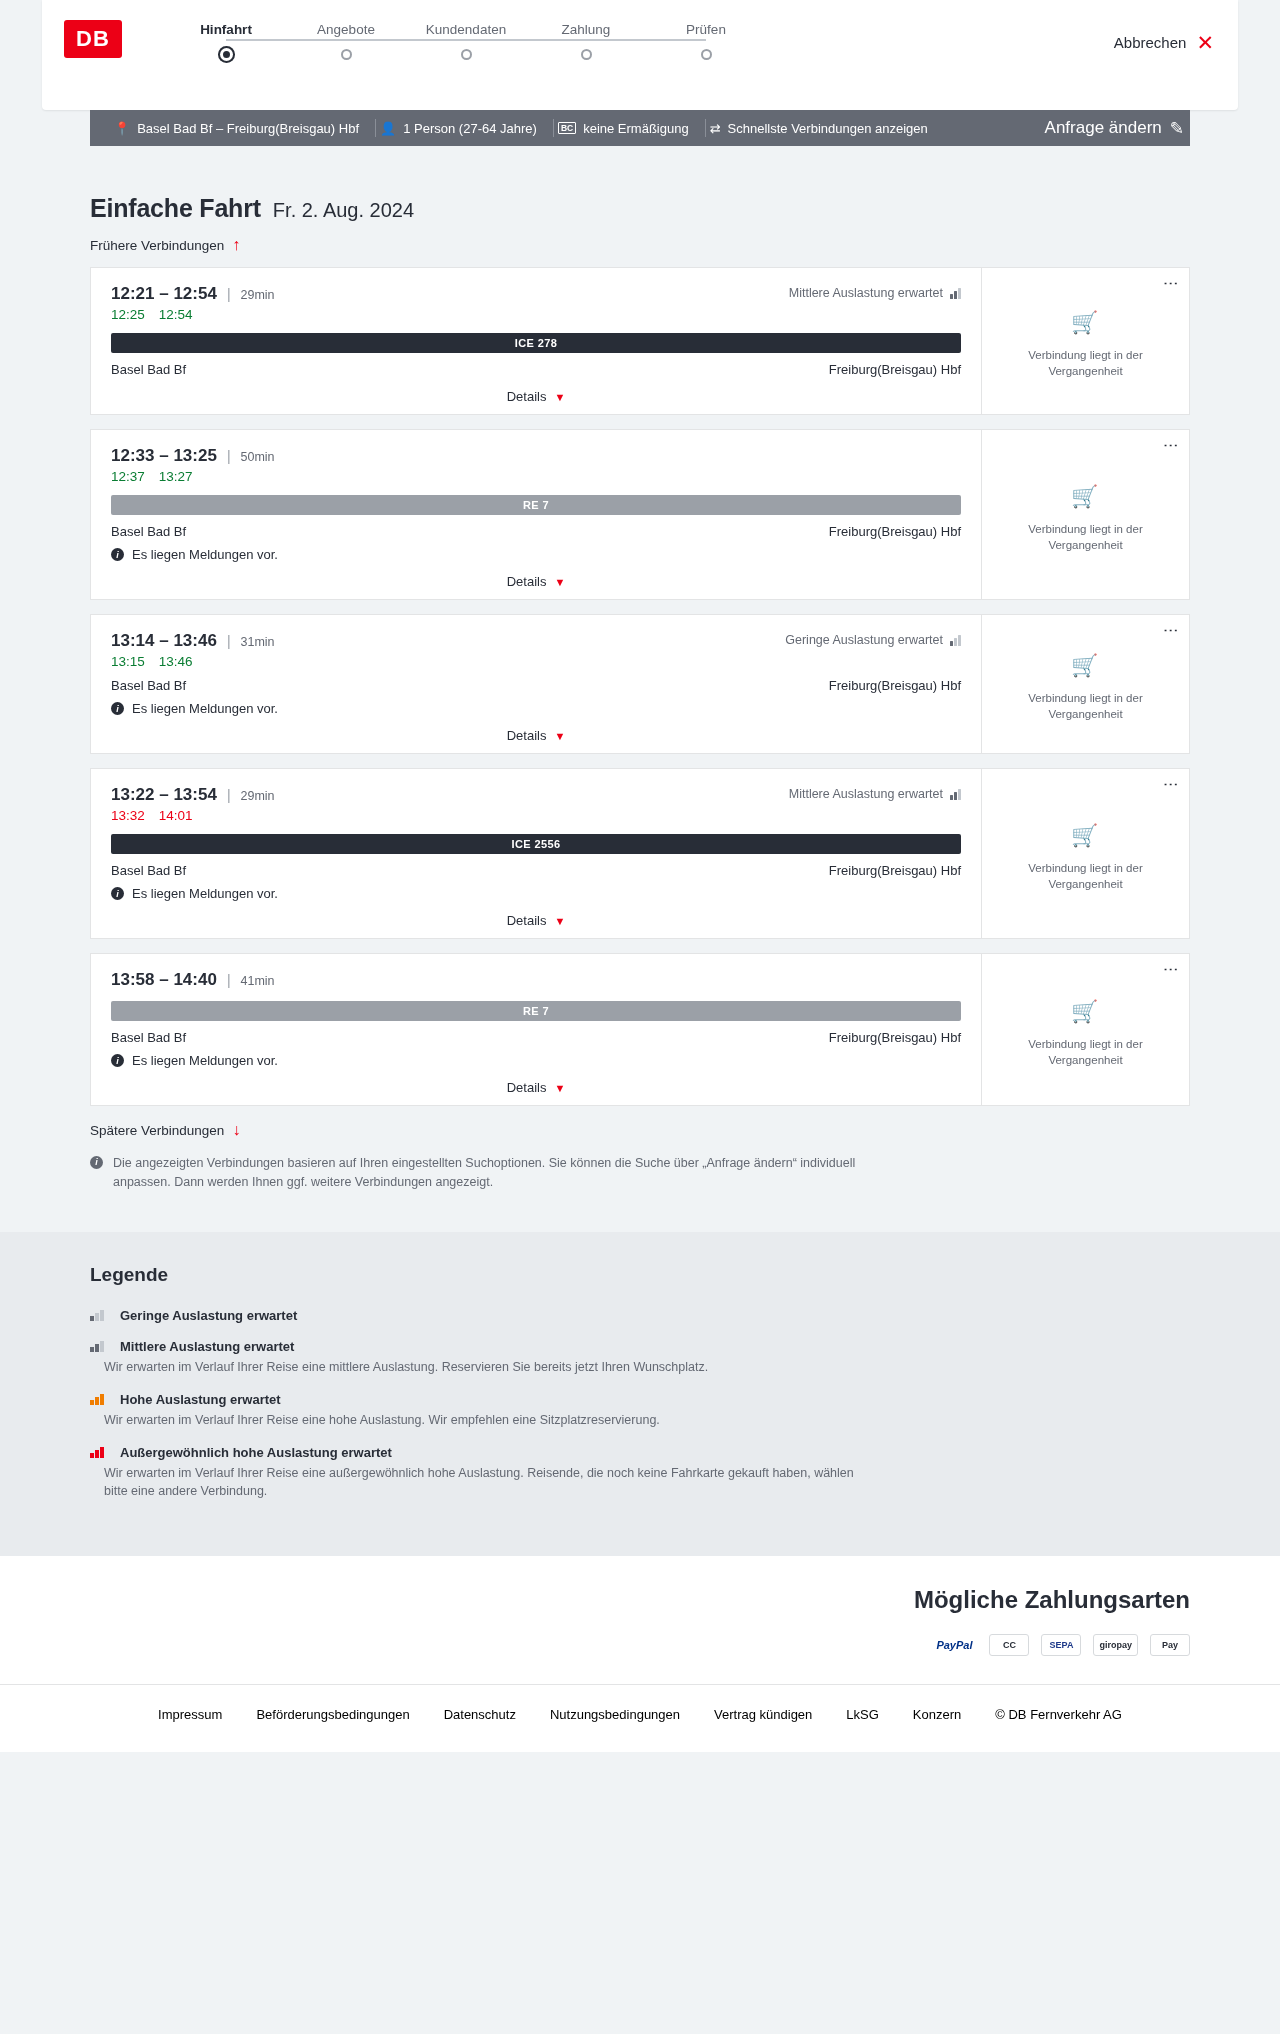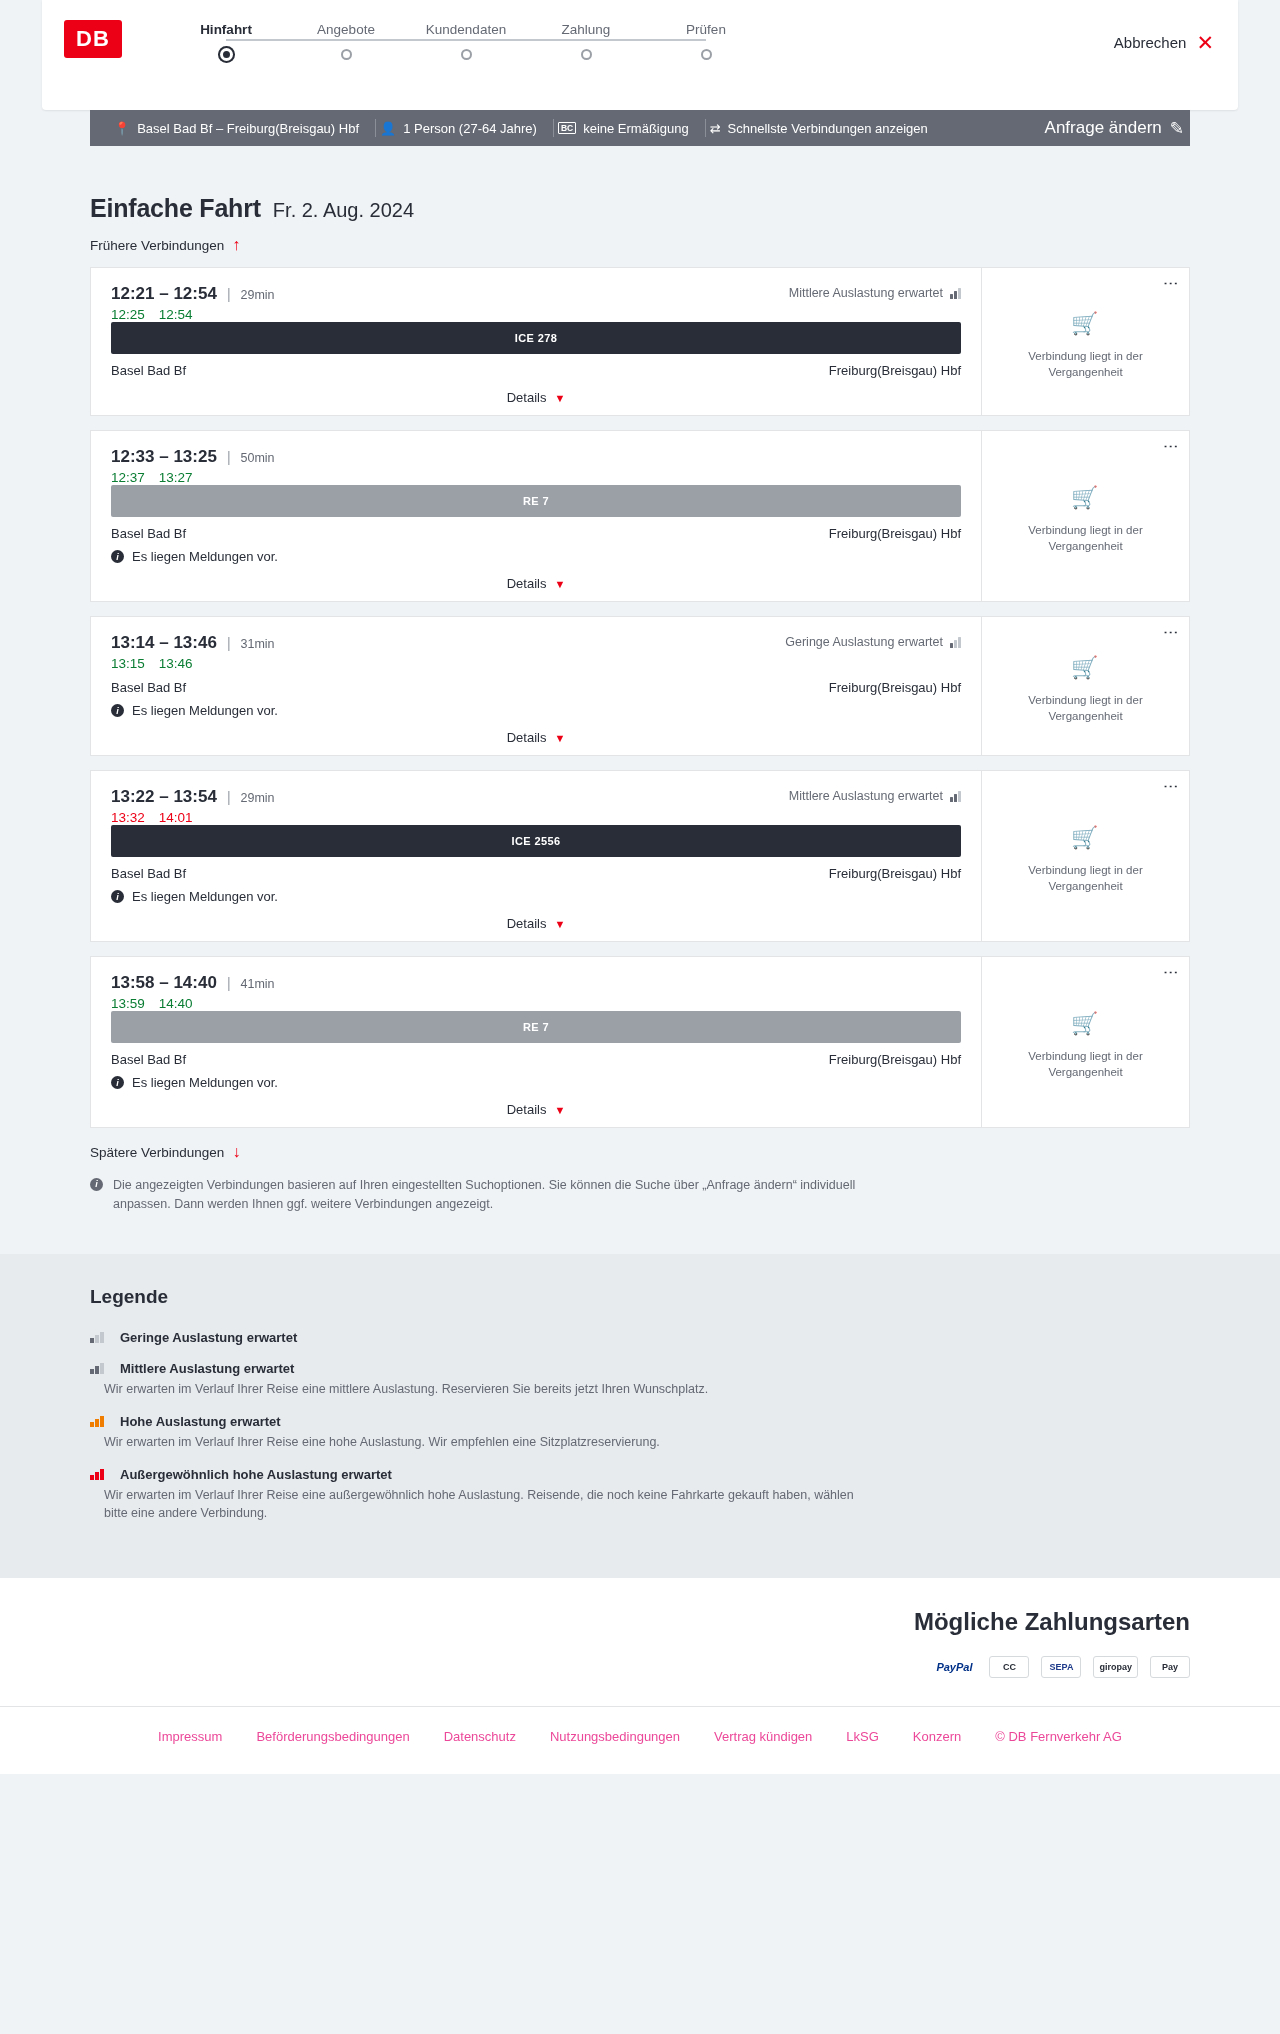--- a/index.html
+++ b/index.html
@@ -193,21 +193,22 @@
   .occ-bars i.b2 { height: 8px; }
   .occ-bars i.b3 { height: 11px; }
   .occ-bars.low i.b1 { background: #646973; }
   .occ-bars.mid i.b1, .occ-bars.mid i.b2 { background: #646973; }
 
   .real-times { display: flex; gap: 14px; margin-top: 3px; }
   .real-times span { font-size: 13.5px; color: #0a7d33; }
   .real-times.delayed span { color: #ec0016; }
 
   .train-bar {
-    height: 32px;
+    margin-top: 11px;
+    height: 20px;
     border-radius: 2px;
     color: #fff;
     font-size: 11px;
     font-weight: bold;
     display: flex; align-items: center; justify-content: center;
     letter-spacing: 0.4px;
   }
   .train-bar.ice { background: #282d37; }
   .train-bar.re  { background: #9ba0a7; }
 
@@ -278,21 +279,21 @@
   .pay-logo.sepa { color: #1e3a8a; }
 
   
   .footer { background: #fff; border-top: 1px solid #e3e4e5; padding: 22px 0 30px; }
   .footer-inner {
     width: 1100px; margin: 0 auto;
     display: flex; justify-content: center; gap: 34px;
     font-size: 13px; color: #282d37;
     flex-wrap: wrap;
   }
-  .footer-inner a { color: #ec4899; text-decoration: none; cursor: pointer; }
+  .footer-inner a { color: #000000; text-decoration: none; cursor: pointer; }
 </style>
 </head>
 <body>
 
 <div class="page">
 
   <div class="header-wrap">
     <div class="db-logo">DB</div>
     <div class="stepper" id="stepper">
         <div class="step active">
@@ -503,24 +504,20 @@
             <span class="cart-icon">🛒</span>
             <span class="past-text">Verbindung liegt in der Vergangenheit</span>
           </div>
         </div>
         <div class="conn">
           <div class="conn-left">
             <div class="times-row">
               <span class="times">13:58 – 14:40</span>
               <span class="sep">|</span>
               <span class="dur">41min</span>
-            </div>
-            <div class="real-times">
-              <span>13:59</span>
-              <span>14:40</span>
             </div>
             <div class="train-bar re">RE 7</div>
             <div class="stations">
               <span>Basel Bad Bf</span>
               <span>Freiburg(Breisgau) Hbf</span>
             </div>
             <div class="notice">
               <span class="i">i</span>
               <span>Es liegen Meldungen vor.</span>
             </div>

